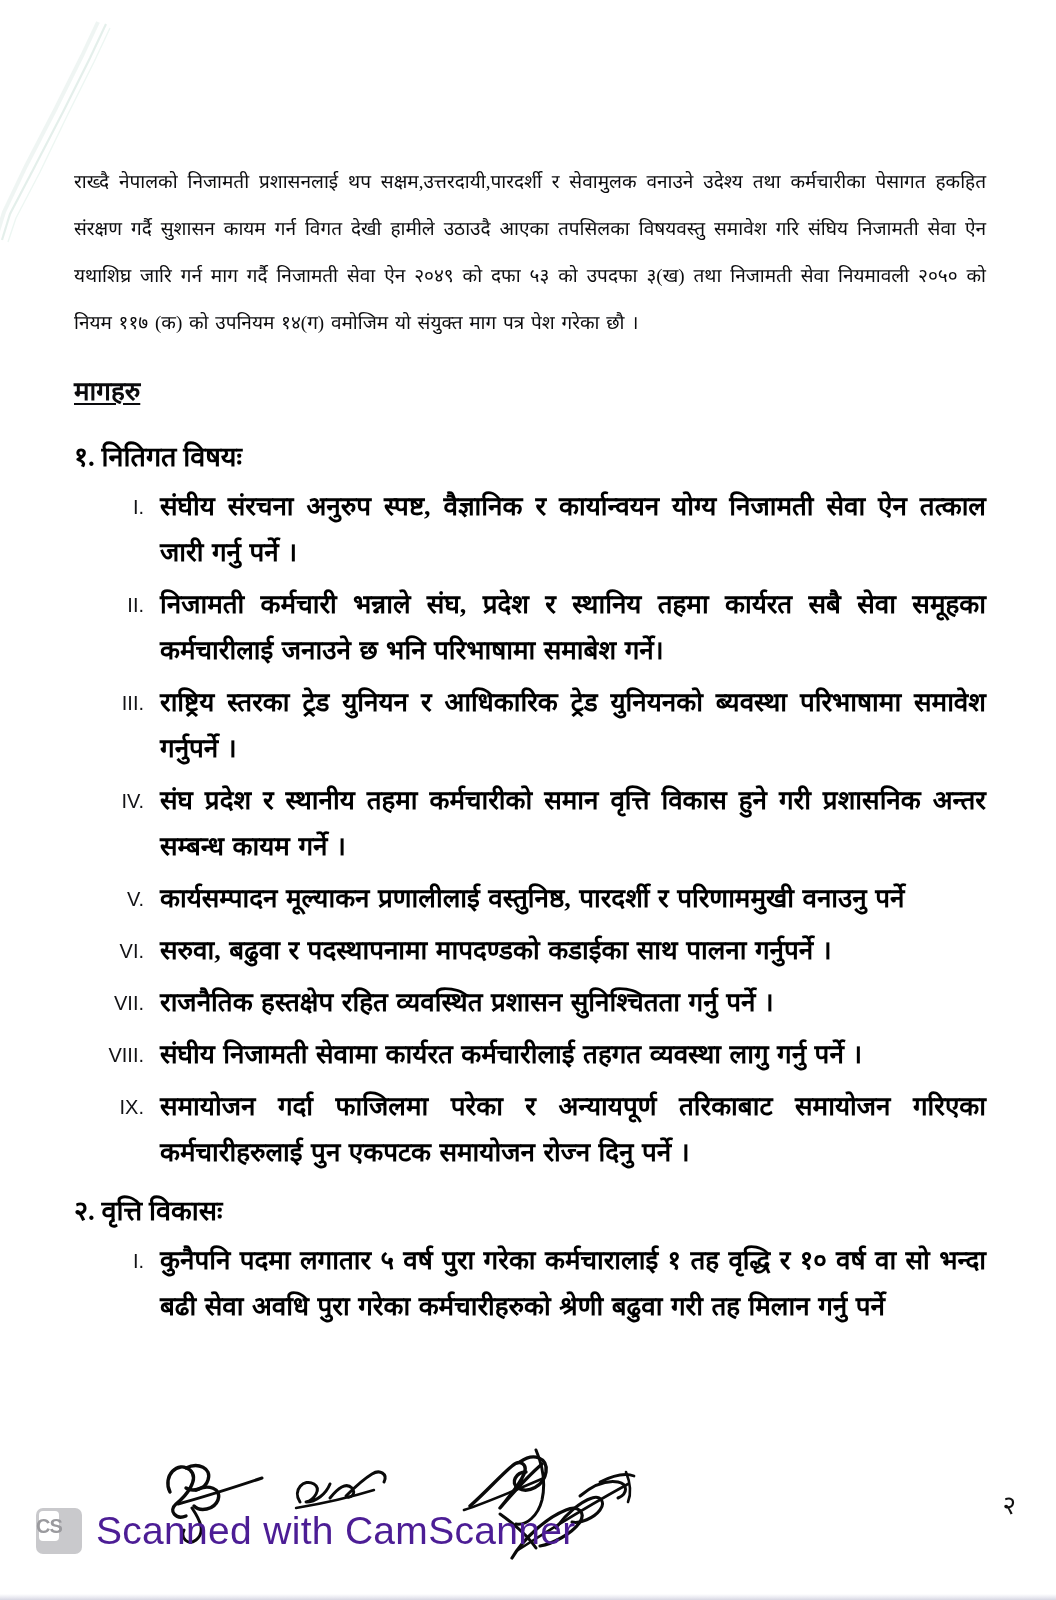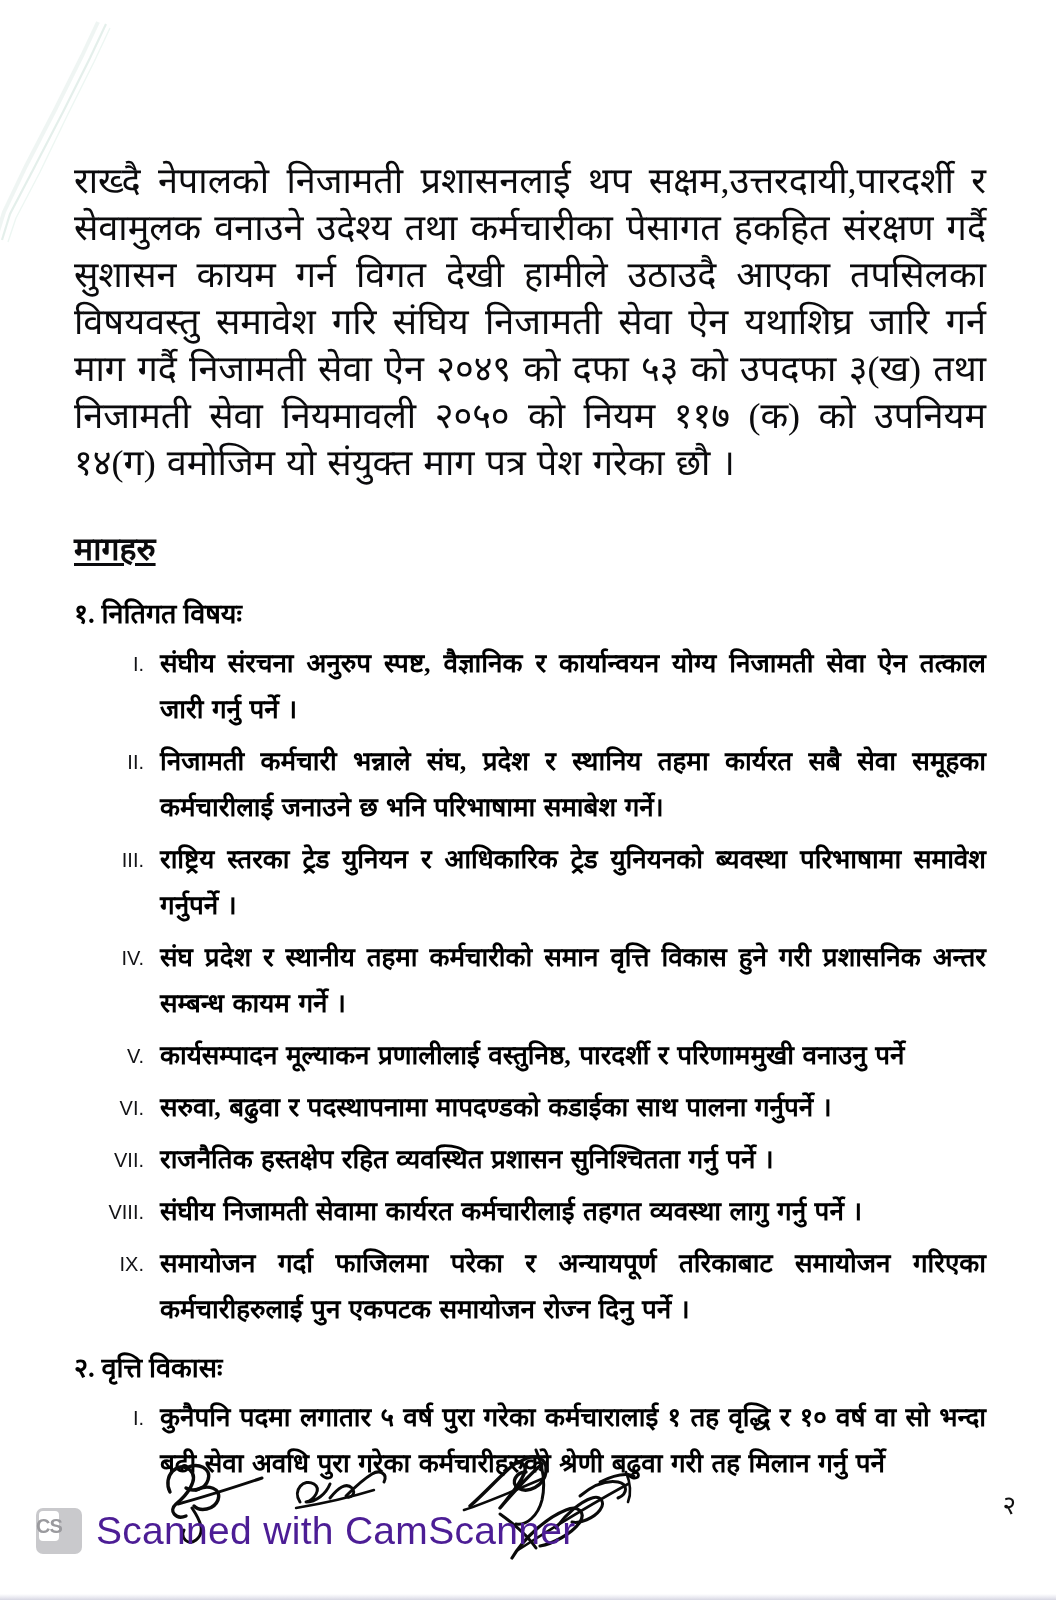--- a/index.html
+++ b/index.html
@@ -29,36 +29,36 @@
     opacity: .55;
   }
   .content {
     position: absolute;
     left: 74px;
     top: 158px;
     width: 912px;
   }
   .para {
     font-family: "Liberation Serif", "DejaVu Serif", serif;
-    font-size: 36px;
+    font-size: 19px;
     line-height: 47px;
     color: #0b0b0d;
     text-align: justify;
     text-align-last: left;
     word-spacing: 2px;
     margin: 0 0 12px 0;
   }
   .section-heading {
-    font-size: 32px;
+    font-size: 26px;
     line-height: 40px;
     color: #0b0b0d;
     font-weight: 600;
     text-decoration: underline;
     text-underline-offset: 3px;
-    margin: 22px 0 10px 0;
+    margin: 6px 0 10px 0;
     display: inline-block;
   }
   .heading-row { margin: 20px 0 4px 0; }
   .numbered-heading {
     font-size: 27px;
     line-height: 42px;
     color: #000000;
     font-weight: 600;
     margin: 14px 0 6px 0;
   }

